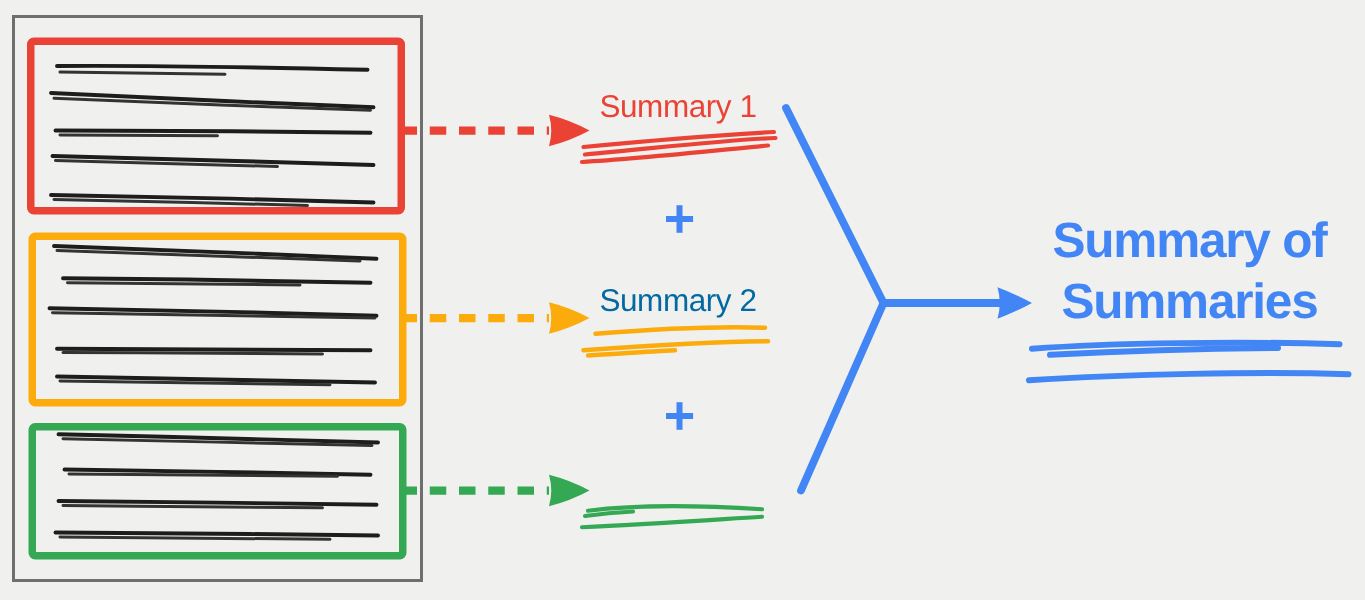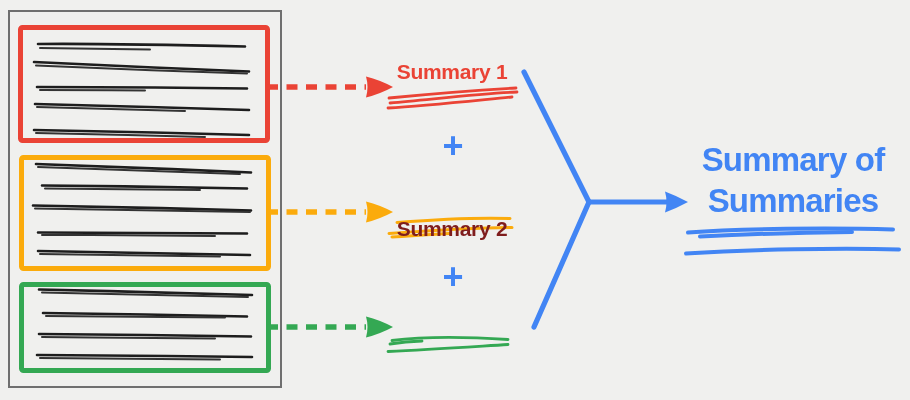--- a/index.html
+++ b/index.html
@@ -6,29 +6,29 @@
   body{
     width:910px;height:400px;
     background:#f0f0ee;
     font-family:"Liberation Sans", sans-serif;
     overflow:hidden;
   }
   .stage{position:relative;width:910px;height:400px;background:#f0f0ee;}
   .stage svg{position:absolute;left:0;top:0;}
   .label{
     position:absolute;
-    font-weight:700;
+    font-weight:400;
     font-size:21px;
     letter-spacing:-0.3px;
     text-align:center;
     width:128px;
     white-space:nowrap;
   }
   .label.red{color:#ea4335;}
-  .label.orange{color:#7f1d1d;margin-top:28px;}
+  .label.orange{color:#0369a1;}
   .label.green{color:#34a853;}
   .plus{
     position:absolute;
     color:#4285f4;
     font-size:36px;
     font-weight:800;
     width:40px;height:40px;
     line-height:40px;
     text-align:center;
   }

